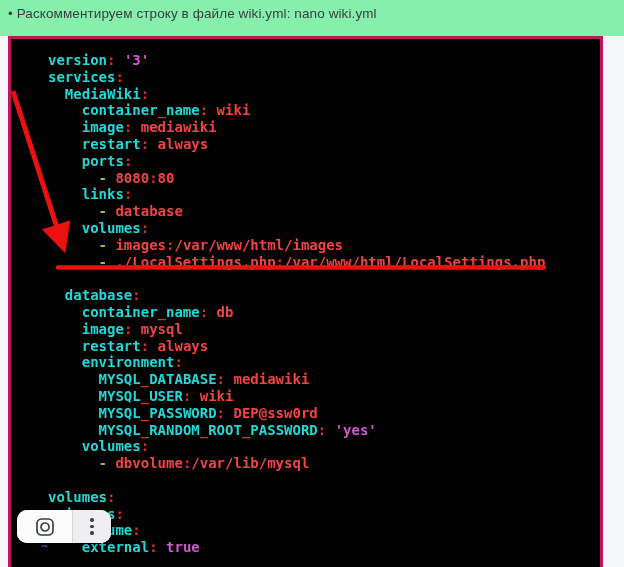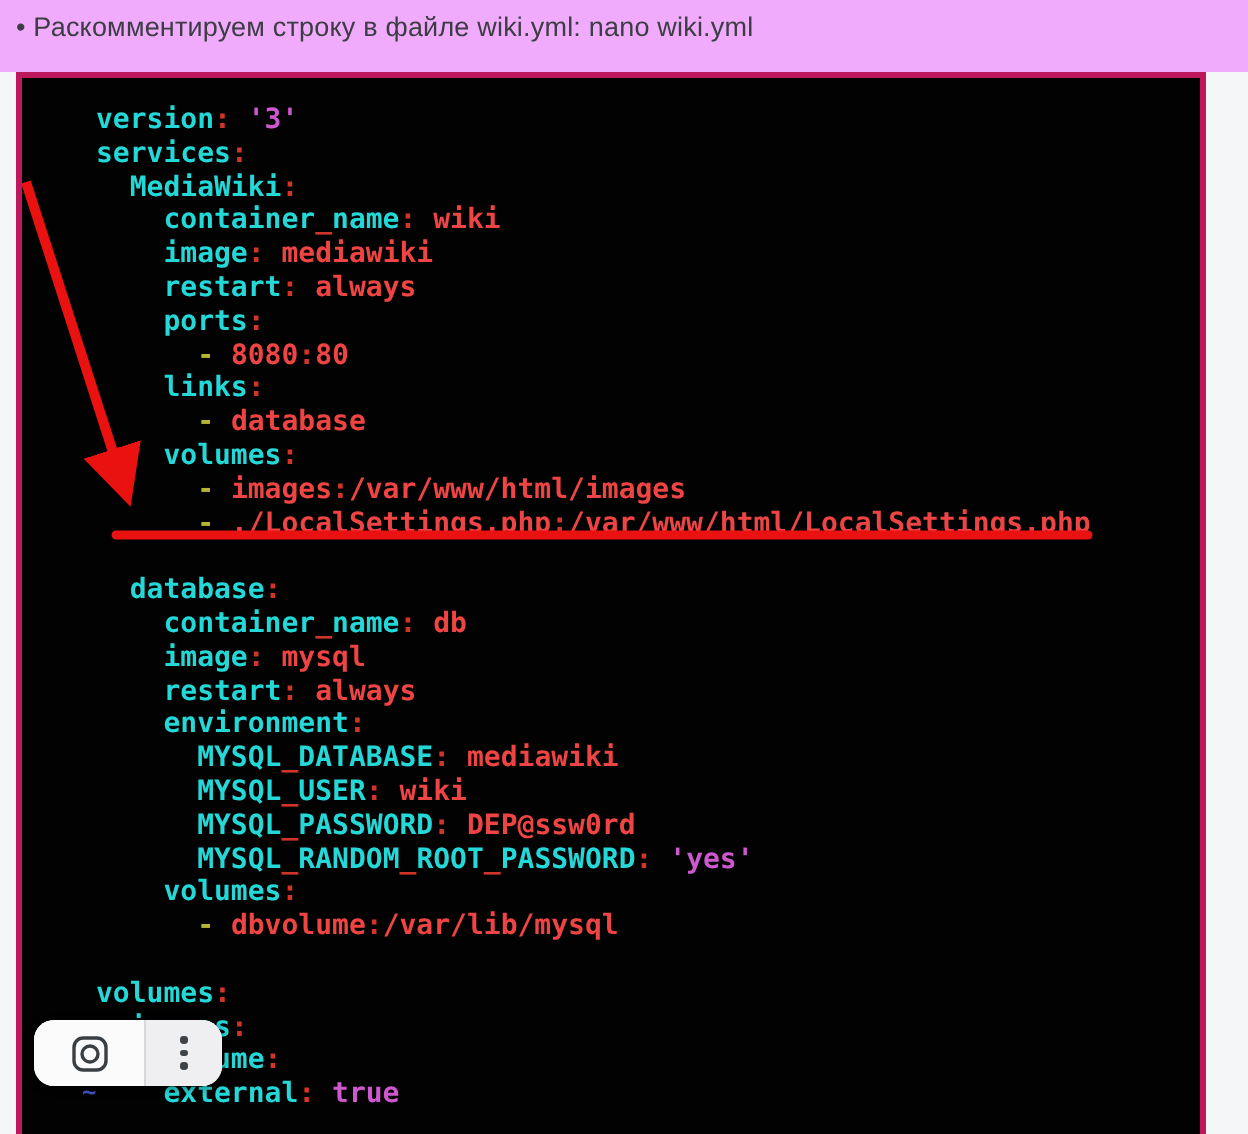--- a/index.html
+++ b/index.html
@@ -3,21 +3,21 @@
 <meta charset="utf-8">
 <style>
   html,body{margin:0;padding:0;}
   body{
     width:624px;height:567px;overflow:hidden;position:relative;
     background:#f5f6f8;
     font-family:"Liberation Sans", sans-serif;
   }
   .title-bar{
     position:absolute;left:0;top:0;width:624px;height:36px;
-    background:#f0abfc;
+    background:#86efac;
   }
   .note-text{
     position:absolute;left:8px;top:6px;
     font-size:13.5px;color:#3c3c43;letter-spacing:0.1px;
   }
   .terminal{
     position:absolute;left:8px;top:36px;width:595px;height:560px;
     background:#020202;border:3px solid #be185d;box-sizing:border-box;
     overflow:hidden;
   }

